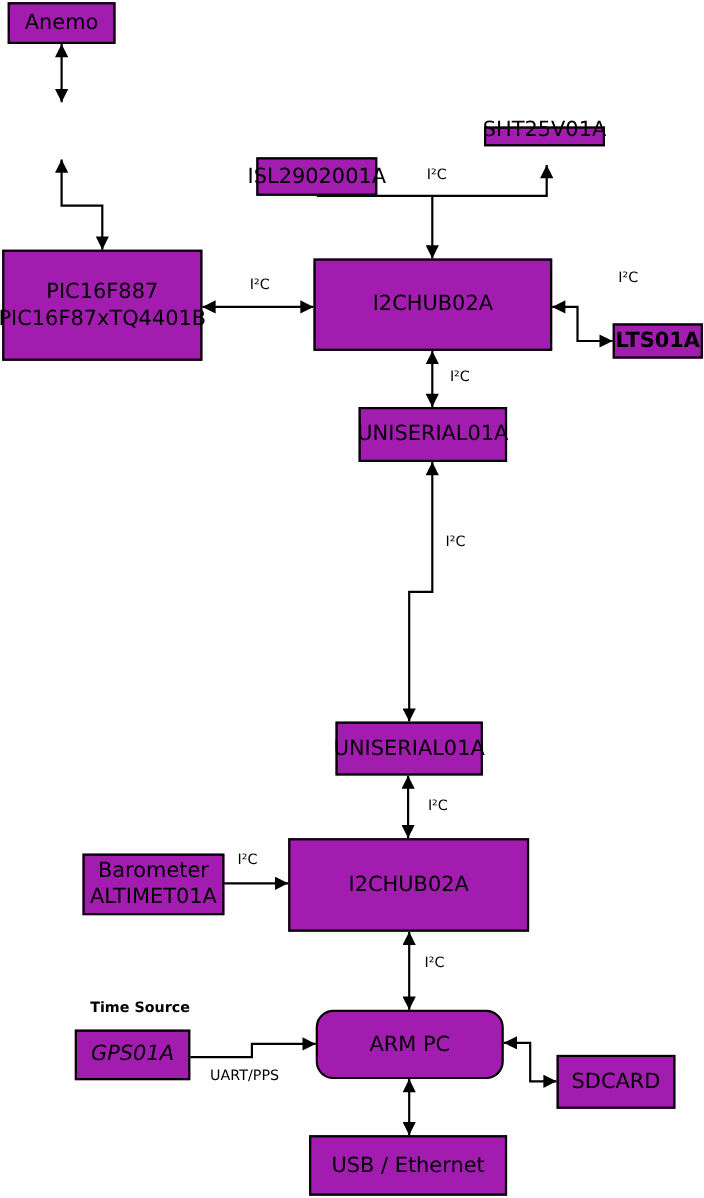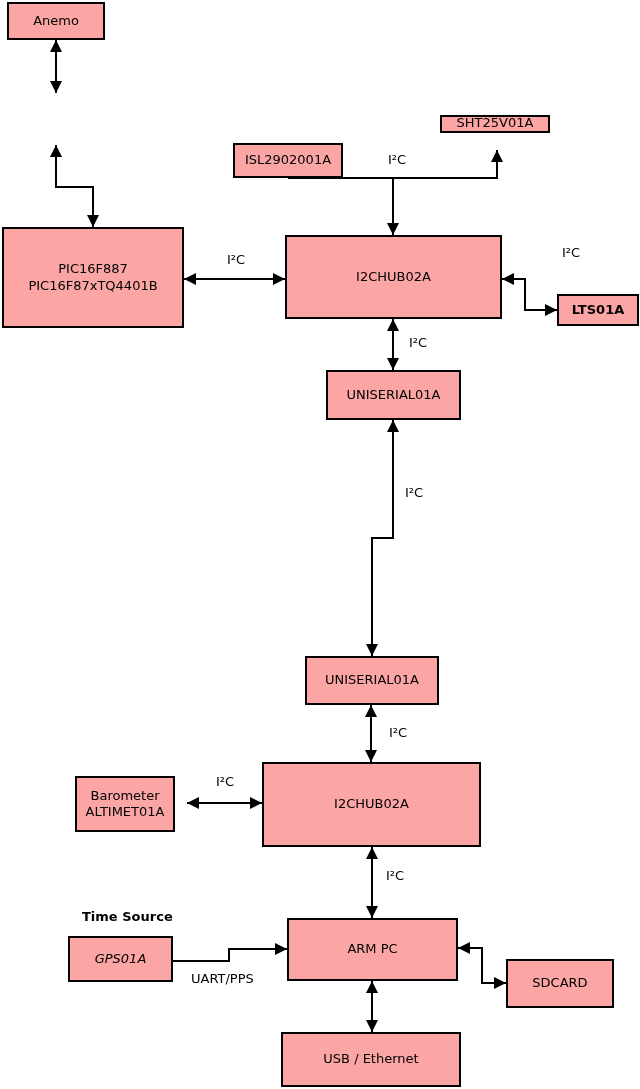--- a/index.html
+++ b/index.html
@@ -19,27 +19,27 @@
   .wires {
     position: absolute;
     left: 0;
     top: 0;
     width: 640px;
     height: 1089px;
   }
   .box {
     position: absolute;
     box-sizing: border-box;
-    background: #fca5a5;
+    background: #a21caf;
     border: 2px solid #000000;
     display: flex;
     align-items: center;
     justify-content: center;
     text-align: center;
-    font-size: 13px;
+    font-size: 19px;
     line-height: 1.25;
     z-index: 2;
   }
   .box span {
     white-space: pre-line;
   }
   .lbl {
     position: absolute;
     font-size: 13px;
     line-height: 1.1;
@@ -114,34 +114,34 @@
   </div>
 
   <div class="box" style="left:326px; top:370px; width:135px; height:50px;">
     <span>UNISERIAL01A</span>
   </div>
 
   <div class="box" style="left:305px; top:656px; width:134px; height:49px;">
     <span>UNISERIAL01A</span>
   </div>
 
-  <div class="box" style="left:75px; top:776px; width:100px; height:56px;">
+  <div class="box" style="left:75px; top:776px; width:129px; height:56px;">
     <span>Barometer
 ALTIMET01A</span>
   </div>
 
   <div class="box" style="left:262px; top:762px; width:219px; height:85px;">
     <span>I2CHUB02A</span>
   </div>
 
   <div class="box" style="left:68px; top:936px; width:105px; height:46px;font-style:italic;">
     <span>GPS01A</span>
   </div>
 
-  <div class="box" style="left:287px; top:918px; width:171px; height:63px;">
+  <div class="box" style="left:287px; top:918px; width:171px; height:63px;border-radius:16px;">
     <span>ARM PC</span>
   </div>
 
   <div class="box" style="left:506px; top:959px; width:108px; height:49px;">
     <span>SDCARD</span>
   </div>
 
   <div class="box" style="left:281px; top:1032px; width:180px; height:55px;">
     <span>USB / Ethernet</span>
   </div>

